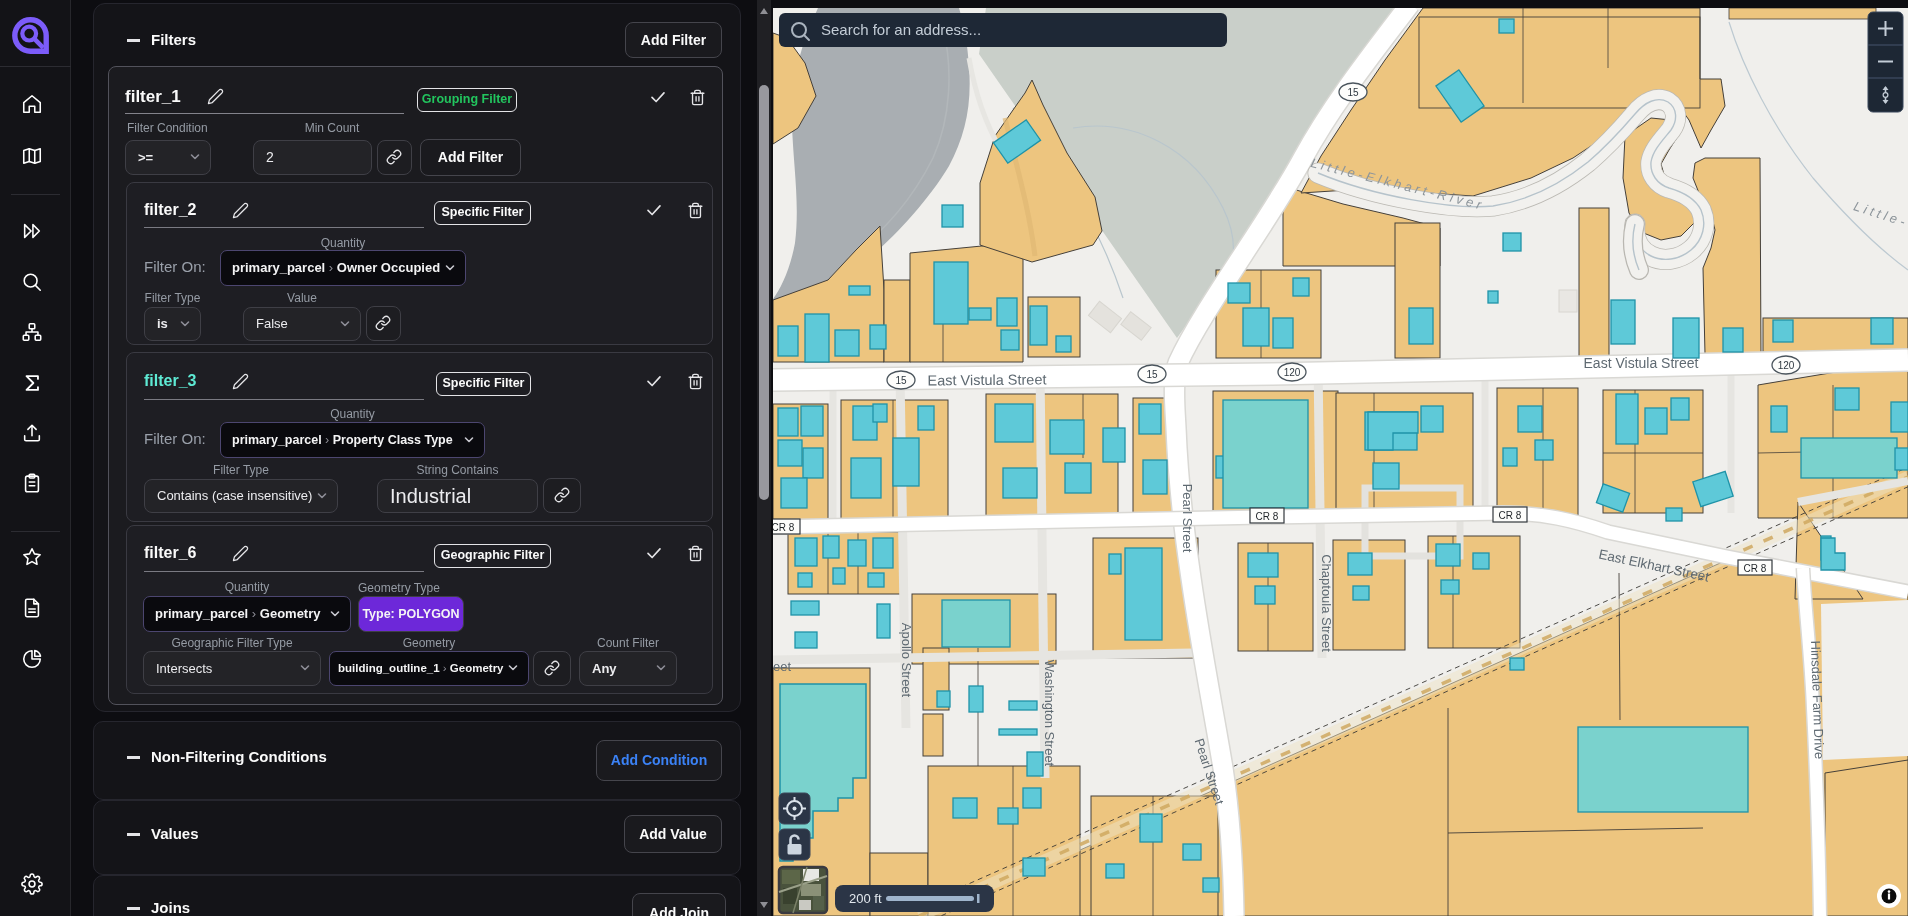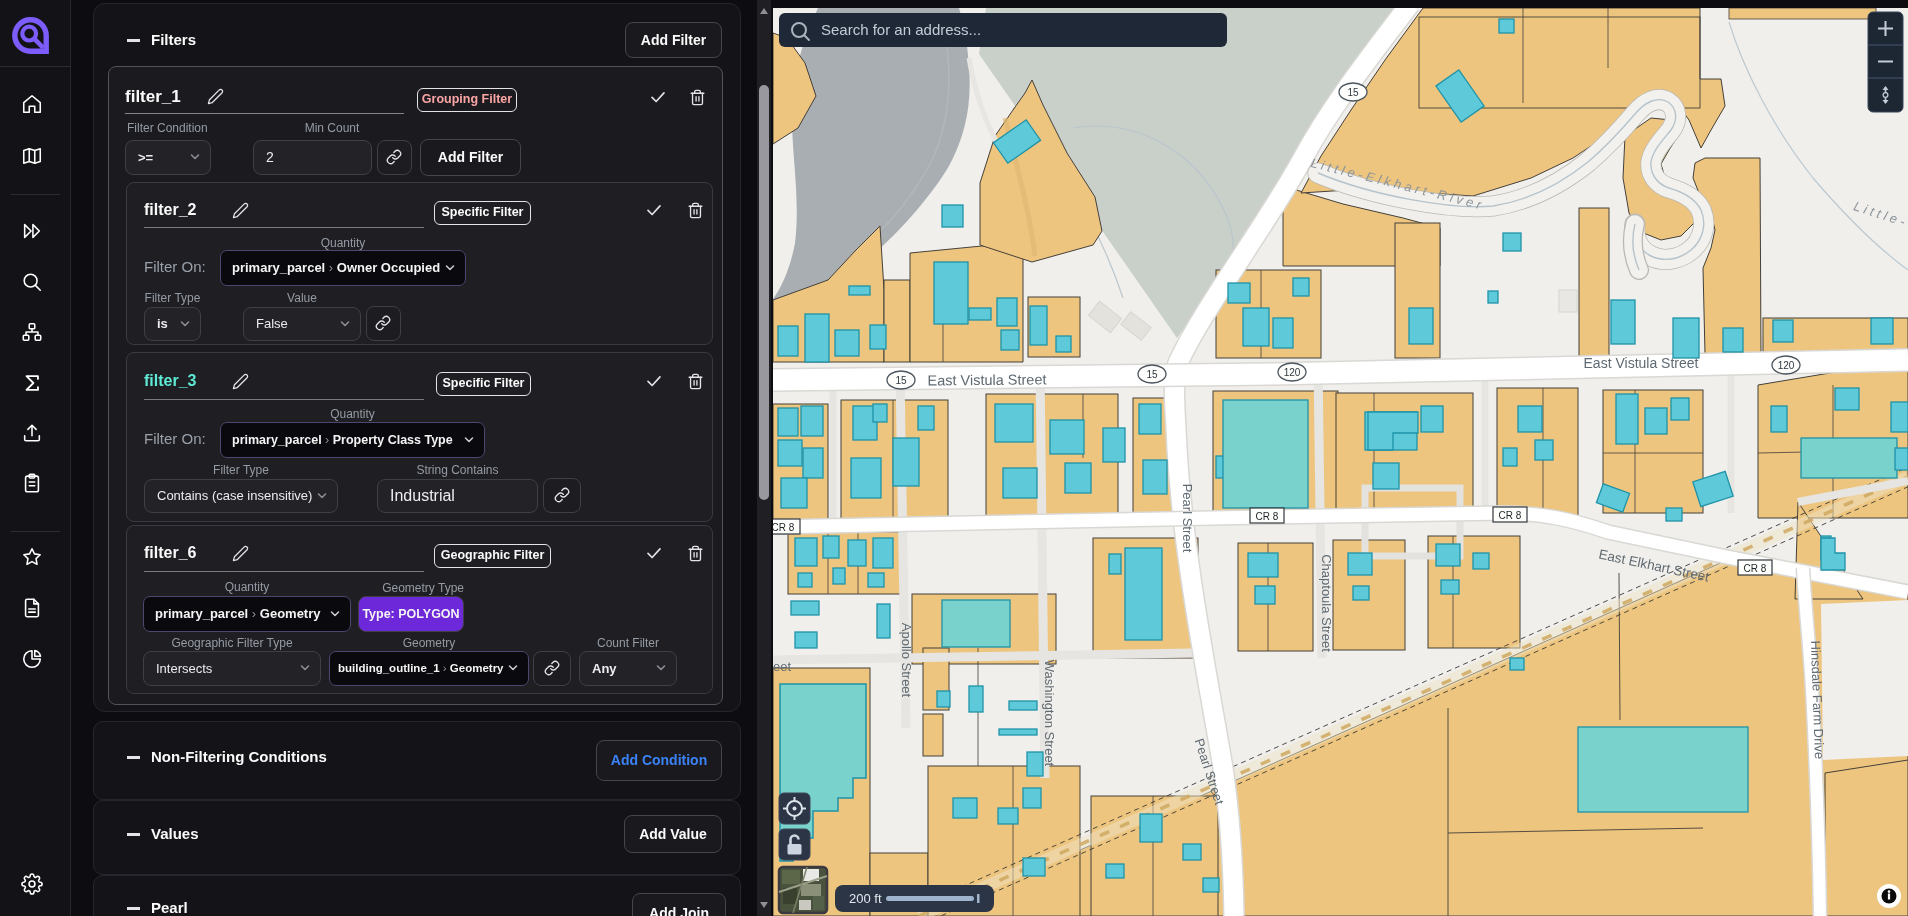--- a/index.html
+++ b/index.html
@@ -73,21 +73,21 @@
 <div style="position:absolute;left:93px;top:875px;width:648px;height:95px;background:#141418;border:1px solid #26262e;border-radius:10px;box-sizing:border-box"></div>
 <div style="position:absolute;left:127px;top:39px;width:13px;height:2.5px;background:#e4e4e7"></div>
 <div style="position:absolute;left:151px;top:31px;font-size:15px;font-weight:700;color:#fafafa">Filters</div>
 <div style="position:absolute;left:625px;top:22px;width:97px;height:36px;background:#1a1a1e;border:1px solid #45454c;border-radius:8px;box-sizing:border-box;text-align:center;line-height:34px;font-size:14px;font-weight:700;color:#fafafa">Add Filter</div>
 <div style="position:absolute;left:108px;top:66px;width:615px;height:639px;background:#1b1b1f;border:1px solid #52525b;border-radius:8px;box-sizing:border-box"></div>
 <div style="position:absolute;left:125px;top:87px;font-size:17px;font-weight:700;color:#fafafa">filter_1</div>
 <svg style="position:absolute;left:207px;top:88px" width="17" height="17" viewBox="0 0 24 24" fill="none" stroke="#e4e4e7" stroke-width="1.8" stroke-linecap="round" stroke-linejoin="round">
     <path d="M17 3a2.85 2.83 0 1 1 4 4L7.5 20.5 2 22l1.5-5.5Z"></path>
   </svg>
 <div style="position:absolute;left:125px;top:113px;width:279px;height:1px;background:#83838b"></div>
-<div style="position:absolute;left:417px;top:88px;width:100px;height:24px;border:1.5px solid #e4e4e7;border-radius:6px;box-sizing:border-box;text-align:center;line-height:21px;font-size:12.5px;font-weight:700;color:#fca5a5">Grouping Filter</div>
+<div style="position:absolute;left:417px;top:88px;width:100px;height:24px;border:1.5px solid #e4e4e7;border-radius:6px;box-sizing:border-box;text-align:center;line-height:21px;font-size:12.5px;font-weight:700;color:#22c55e">Grouping Filter</div>
 <svg style="position:absolute;left:649px;top:88px" width="18" height="18" viewBox="0 0 24 24" fill="none" stroke="#e4e4e7" stroke-width="2.2" stroke-linecap="round" stroke-linejoin="round">
     <path d="M4 12.5 L9.5 18 L20 6.5"></path>
   </svg>
 <svg style="position:absolute;left:689px;top:89px" width="17" height="17" viewBox="0 0 24 24" fill="none" stroke="#e4e4e7" stroke-width="1.9" stroke-linecap="round" stroke-linejoin="round">
     <path d="M3 6h18"></path>
     <path d="M19 6v14a2 2 0 0 1-2 2H7a2 2 0 0 1-2-2V6"></path>
     <path d="M8 6V4a2 2 0 0 1 2-2h4a2 2 0 0 1 2 2v2"></path>
     <path d="M10 11v6"></path>
     <path d="M14 11v6"></path>
   </svg>
@@ -172,21 +172,21 @@
     <path d="M2.5 4 L6 7.5 L9.5 4" stroke="#c8c8cf" stroke-width="1.6" fill="none" stroke-linecap="round" stroke-linejoin="round"></path>
   </svg>
 <div style="position:absolute;left:144px;top:463px;font-size:12px;color:#959ba4;width:194px;text-align:center;">Filter Type</div>
 <div style="position:absolute;left:377px;top:463px;font-size:12px;color:#959ba4;width:161px;text-align:center;">String Contains</div>
 <div style="position:absolute;left:144px;top:479px;width:194px;height:34px;background:#232327;border:1px solid #3f3f46;border-radius:8px;box-sizing:border-box"></div>
 <div style="position:absolute;left:157px;top:479px;height:34px;line-height:34px;font-size:13px;font-weight:400;color:#ececef">Contains (case insensitive)</div>
 <svg style="position:absolute;left:316px;top:490px" width="12" height="12" viewBox="0 0 12 12">
     <path d="M2.5 4 L6 7.5 L9.5 4" stroke="#8d8d96" stroke-width="1.6" fill="none" stroke-linecap="round" stroke-linejoin="round"></path>
   </svg>
 <div style="position:absolute;left:377px;top:479px;width:161px;height:34px;background:#232327;border:1px solid #3f3f46;border-radius:8px;box-sizing:border-box"></div>
-<div style="position:absolute;left:390px;top:479px;height:40px;line-height:34px;font-size:16px;font-weight:400;color:#ececef">Industrial</div>
+<div style="position:absolute;left:390px;top:479px;height:40px;line-height:34px;font-size:20px;font-weight:400;color:#ececef">Industrial</div>
 <div style="position:absolute;left:543px;top:478px;width:38px;height:35px;background:#1d1d21;border:1px solid #3f3f46;border-radius:8px;box-sizing:border-box"></div>
 <svg style="position:absolute;left:554px;top:487px" width="16" height="16" viewBox="0 0 24 24" fill="none" stroke="#e4e4e7" stroke-width="2" stroke-linecap="round" stroke-linejoin="round">
     <path d="M10 13a5 5 0 0 0 7.54.54l3-3a5 5 0 0 0-7.07-7.07l-1.72 1.71"></path>
     <path d="M14 11a5 5 0 0 0-7.54-.54l-3 3a5 5 0 0 0 7.07 7.07l1.71-1.71"></path>
   </svg>
 <div style="position:absolute;left:126px;top:525px;width:587px;height:169px;background:#1e1e23;border:1px solid #3a3a42;border-radius:8px;box-sizing:border-box"></div>
 <div style="position:absolute;left:144px;top:544px;font-size:16px;font-weight:700;color:#fafafa">filter_6</div>
 <svg style="position:absolute;left:232px;top:545px" width="17" height="17" viewBox="0 0 24 24" fill="none" stroke="#e4e4e7" stroke-width="1.8" stroke-linecap="round" stroke-linejoin="round">
     <path d="M17 3a2.85 2.83 0 1 1 4 4L7.5 20.5 2 22l1.5-5.5Z"></path>
   </svg>
@@ -196,21 +196,21 @@
     <path d="M4 12.5 L9.5 18 L20 6.5"></path>
   </svg>
 <svg style="position:absolute;left:687px;top:545px" width="17" height="17" viewBox="0 0 24 24" fill="none" stroke="#e4e4e7" stroke-width="1.9" stroke-linecap="round" stroke-linejoin="round">
     <path d="M3 6h18"></path>
     <path d="M19 6v14a2 2 0 0 1-2 2H7a2 2 0 0 1-2-2V6"></path>
     <path d="M8 6V4a2 2 0 0 1 2-2h4a2 2 0 0 1 2 2v2"></path>
     <path d="M10 11v6"></path>
     <path d="M14 11v6"></path>
   </svg>
 <div style="position:absolute;left:143px;top:580px;font-size:12px;color:#959ba4;width:208px;text-align:center;">Quantity</div>
-<div style="position:absolute;left:358px;top:581px;font-size:12px;color:#959ba4;width:106px;text-align:right;">Geometry Type</div>
+<div style="position:absolute;left:358px;top:581px;font-size:12px;color:#959ba4;width:106px;text-align:left;">Geometry Type</div>
 <div style="position:absolute;left:143px;top:596px;width:208px;height:36px;background:#0a0a0e;border:1px solid #4c4670;border-radius:7px;box-sizing:border-box"></div>
 <div style="position:absolute;left:155px;top:596px;height:36px;line-height:36px;font-size:13px;font-weight:700;color:#f4f4f5;white-space:nowrap">primary_parcel <span style="color:#8d8d96;font-weight:400">›</span> Geometry</div>
 <svg style="position:absolute;left:329px;top:608px" width="12" height="12" viewBox="0 0 12 12">
     <path d="M2.5 4 L6 7.5 L9.5 4" stroke="#c8c8cf" stroke-width="1.6" fill="none" stroke-linecap="round" stroke-linejoin="round"></path>
   </svg>
 <div style="position:absolute;left:358px;top:596px;width:106px;height:36px;background:#6d28d9;border:1px solid #3f3f46;border-radius:8px;box-sizing:border-box;text-align:center;line-height:34px;font-size:12.5px;font-weight:700;color:#f4f4f5">Type: POLYGON</div>
 <div style="position:absolute;left:143px;top:636px;font-size:12px;color:#959ba4;width:178px;text-align:center;">Geographic Filter Type</div>
 <div style="position:absolute;left:329px;top:636px;font-size:12px;color:#959ba4;width:200px;text-align:center;">Geometry</div>
 <div style="position:absolute;left:579px;top:636px;font-size:12px;color:#959ba4;width:98px;text-align:center;">Count Filter</div>
 <div style="position:absolute;left:143px;top:651px;width:178px;height:35px;background:#232327;border:1px solid #3f3f46;border-radius:8px;box-sizing:border-box"></div>
@@ -233,21 +233,21 @@
 <svg style="position:absolute;left:655px;top:662px" width="12" height="12" viewBox="0 0 12 12">
     <path d="M2.5 4 L6 7.5 L9.5 4" stroke="#8d8d96" stroke-width="1.6" fill="none" stroke-linecap="round" stroke-linejoin="round"></path>
   </svg>
 <div style="position:absolute;left:127px;top:756px;width:13px;height:2.5px;background:#e4e4e7"></div>
 <div style="position:absolute;left:151px;top:748px;font-size:15px;font-weight:700;color:#fafafa">Non-Filtering Conditions</div>
 <div style="position:absolute;left:596px;top:740px;width:126px;height:41px;background:#1a1a1e;border:1px solid #45454c;border-radius:8px;box-sizing:border-box;text-align:center;line-height:39px;font-size:14px;font-weight:700;color:#3b82f6">Add Condition</div>
 <div style="position:absolute;left:127px;top:833px;width:13px;height:2.5px;background:#e4e4e7"></div>
 <div style="position:absolute;left:151px;top:825px;font-size:15px;font-weight:700;color:#fafafa">Values</div>
 <div style="position:absolute;left:624px;top:815px;width:98px;height:38px;background:#1a1a1e;border:1px solid #45454c;border-radius:8px;box-sizing:border-box;text-align:center;line-height:36px;font-size:14px;font-weight:700;color:#fafafa">Add Value</div>
 <div style="position:absolute;left:127px;top:907px;width:13px;height:2.5px;background:#e4e4e7"></div>
-<div style="position:absolute;left:151px;top:899px;font-size:15px;font-weight:700;color:#fafafa">Pearl</div>
+<div style="position:absolute;left:151px;top:899px;font-size:15px;font-weight:700;color:#fafafa">Joins</div>
 <div style="position:absolute;left:632px;top:893px;width:94px;height:41px;background:#1a1a1e;border:1px solid #45454c;border-radius:8px;box-sizing:border-box;text-align:center;line-height:39px;font-size:14px;font-weight:700;color:#fafafa">Add Join</div>
 <div style="position:absolute;left:757px;top:0px;width:14px;height:916px;background:#202024"></div>
 <div style="position:absolute;left:759px;top:85px;width:10px;height:415px;background:#98989e;border-radius:5px"></div>
 <svg style="position:absolute;left:759px;top:6px" width="10" height="10" viewBox="0 0 10 10">
     <path d="M5 2 L9 8 H1 Z" fill="#8e8e94"></path>
   </svg>
 <svg style="position:absolute;left:759px;top:900px" width="10" height="10" viewBox="0 0 10 10">
     <path d="M5 8 L9 2 H1 Z" fill="#8e8e94"></path>
   </svg>
 <div style="position:absolute;left:773px;top:8px;width:1135px;height:908px;overflow:hidden">

